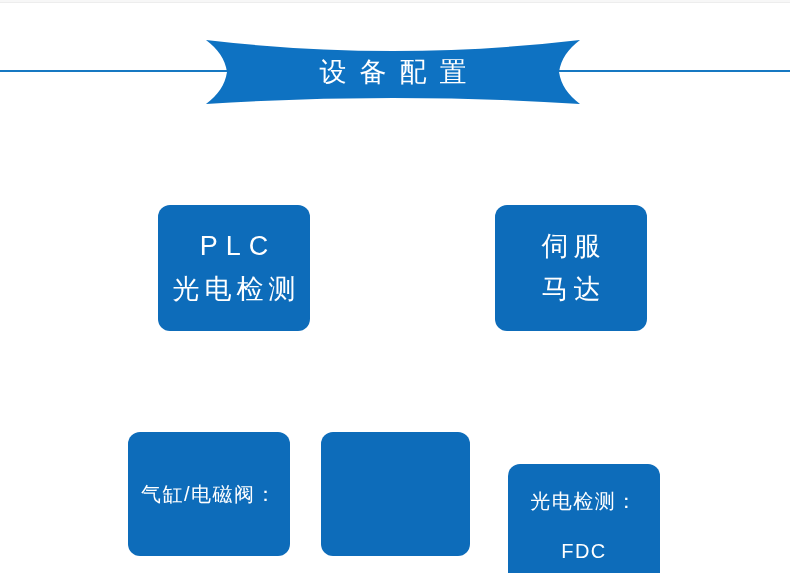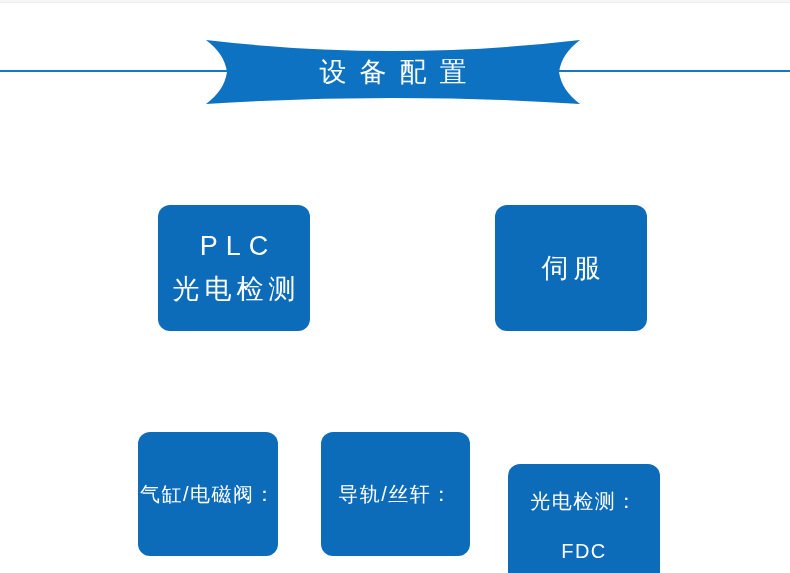--- a/index.html
+++ b/index.html
@@ -71,21 +71,21 @@
   }
   .card-big { width: 152px; height: 126px; gap: 16px; }
   .card-big .line { font-size: 27px; line-height: 27px; letter-spacing: 5px; padding-left: 5px; white-space: nowrap; }
   #card-plc   { left: 158px; top: 205px; }
   #card-servo { left: 468px; top: 205px; margin-left: 27px; }
   #card-plc .line.l1 { letter-spacing: 8px; padding-left: 8px; }
 
   
   .card-small { top: 432px; height: 124px; gap: 30px; }
   .card-small .line { font-size: 20px; line-height: 20px; letter-spacing: 1.5px; white-space: nowrap; }
-  #card-cylinder { left: 138px; width: 140px; }
+  #card-cylinder { left: 128px; width: 162px; }
   #card-rail     { left: 321px; width: 149px; }
   #card-photo    { left: 508px; width: 152px; margin-top: 32px; }
 </style>
 </head>
 <body>
 
 <div class="stage">
 
   <div class="topbar"></div>
 
@@ -104,28 +104,28 @@
     <div class="ribbon-title">设备配置</div>
   </div>
 
   <div class="card card-big" id="card-plc">
     <div class="line l1">PLC</div>
     <div class="line l2">光电检测</div>
   </div>
 
   <div class="card card-big" id="card-servo">
     <div class="line l1">伺服</div>
+    <div class="line l2">马达</div>
   </div>
 
   <div class="card card-small" id="card-cylinder">
     <div class="line">气缸/电磁阀：</div>
   </div>
 
   <div class="card card-small" id="card-rail">
-    <div class="line">导轨/丝轩：</div>
   </div>
 
   <div class="card card-small" id="card-photo">
     <div class="line">光电检测：</div>
     <div class="line">FDC</div>
   </div>
 
 </div>
 
 </body></html>

